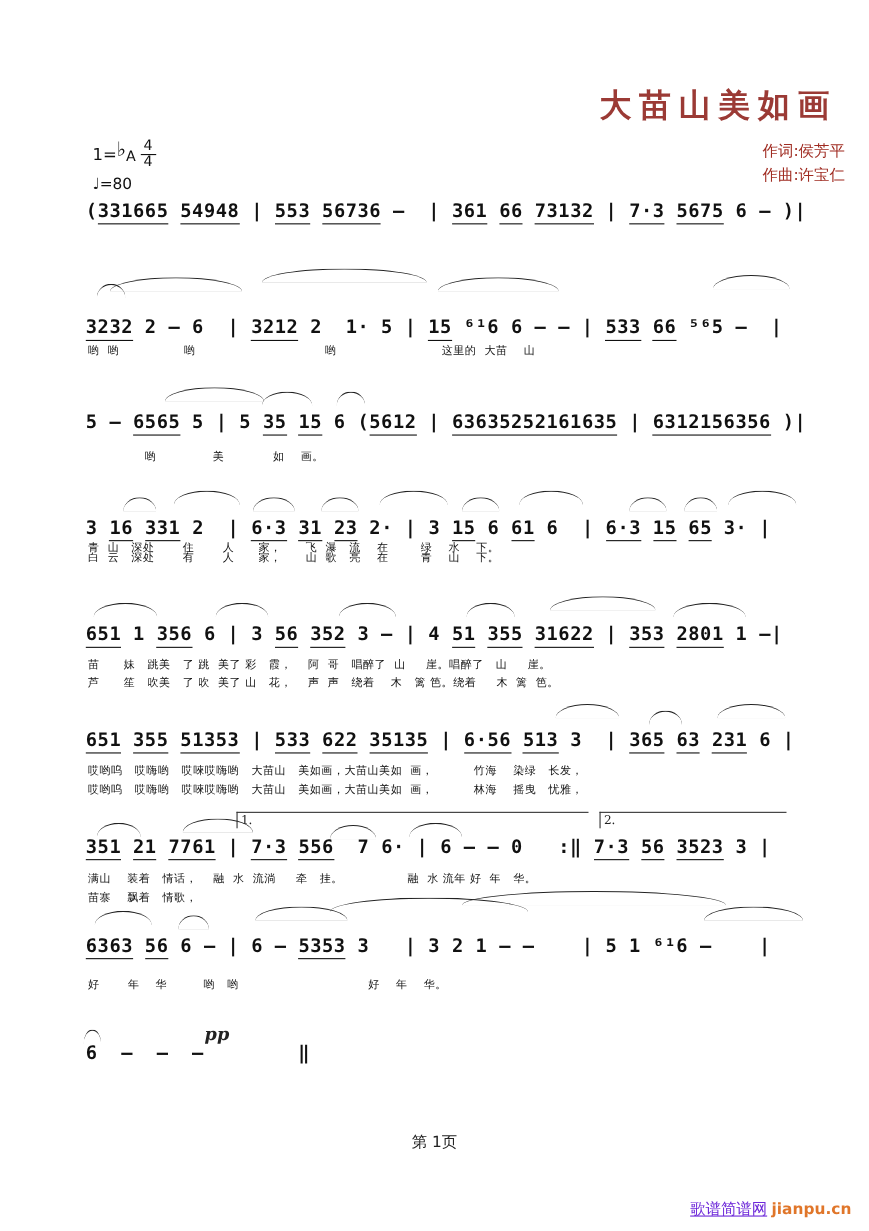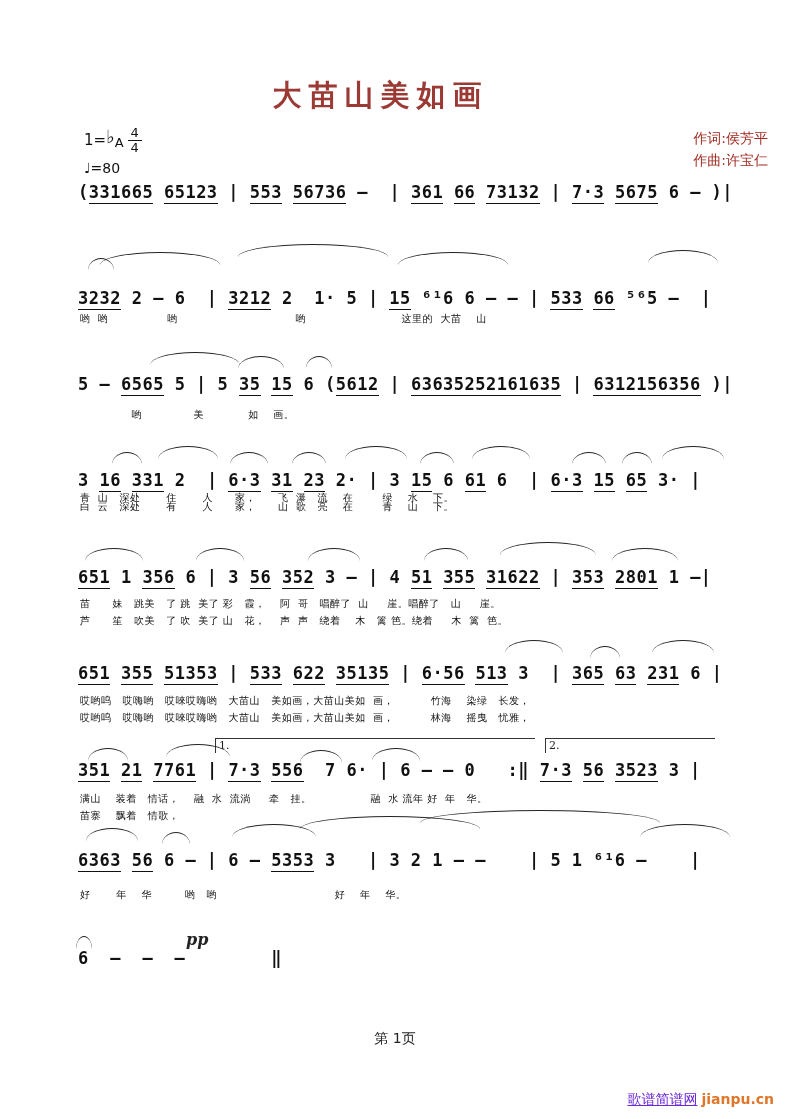--- a/index.html
+++ b/index.html
@@ -3,21 +3,21 @@
 <meta charset="utf-8">
 <style>
   html,body{margin:0;padding:0;}
   body{
     width:790px;height:1119px;position:relative;background:#ffffff;
     font-family:"DejaVu Sans",sans-serif;color:#1a1a1a;overflow:hidden;
   }
   .abs{position:absolute;}
   
   #title{
-    top:76px;left:0;width:761px;text-align:center;
+    top:76px;left:0;width:761px;text-align:right;
     font-family:"DejaVu Serif","DejaVu Sans",serif;
     font-size:29px;font-weight:bold;letter-spacing:7px;color:#9b3a35;
   }
   
   #keyblock{top:126px;left:84px;font-size:15px;color:#111;}
   #keyblock .keyrow{display:flex;align-items:center;}
   .flat{font-size:18px;position:relative;top:-4px;}
   .keyletter{font-size:13px;position:relative;top:2px;margin-right:4px;}
   .frac{display:inline-flex;flex-direction:column;align-items:center;font-size:13px;line-height:1.05;}
   .frac .num{border-bottom:1px solid #111;padding:0 3px;}
@@ -76,21 +76,21 @@
       </span>
   </div>
   <div id="tempo">♩=80</div>
 </div>
 
 <div id="credits" class="abs">
   <div>作词:侯芳平</div>
   <div>作曲:许宝仁</div>
 </div>
 
-<div class="notes abs" style="top:182px">(<span class="beam">331665</span> <span class="beam">65123</span> | <span class="beam">553</span> <span class="beam">56736</span> –  | <span class="beam">361</span> <span class="beam">66</span> <span class="beam">73132</span> | <span class="beam">7·3</span> <span class="beam">5675</span> 6 – )|</div>
+<div class="notes abs" style="top:182px">(<span class="beam">331665</span> <span class="beam">54948</span> | <span class="beam">553</span> <span class="beam">56736</span> –  | <span class="beam">361</span> <span class="beam">66</span> <span class="beam">73132</span> | <span class="beam">7·3</span> <span class="beam">5675</span> 6 – )|</div>
 
 <div class="arc" style="left:88px;top:258px;width:26px"></div>
 <div class="arc" style="left:100px;top:252px;width:120px"></div>
 <div class="arc" style="left:238px;top:244px;width:150px"></div>
 <div class="arc" style="left:398px;top:252px;width:110px"></div>
 <div class="arc" style="left:648px;top:250px;width:70px"></div>
 <div class="notes abs" style="top:288px"><span class="beam">3232</span> 2 – 6  | <span class="beam">3212</span> 2  1· 5 | <span class="beam">15</span> ⁶¹6 6 – – | <span class="beam">533</span> <span class="beam">66</span> ⁵⁶5 –  |</div>
 <div class="lyric abs" style="top:312px">哟  哟                哟                                哟                          这里的  大苗    山</div>
 
 <div class="arc" style="left:150px;top:352px;width:90px"></div>

